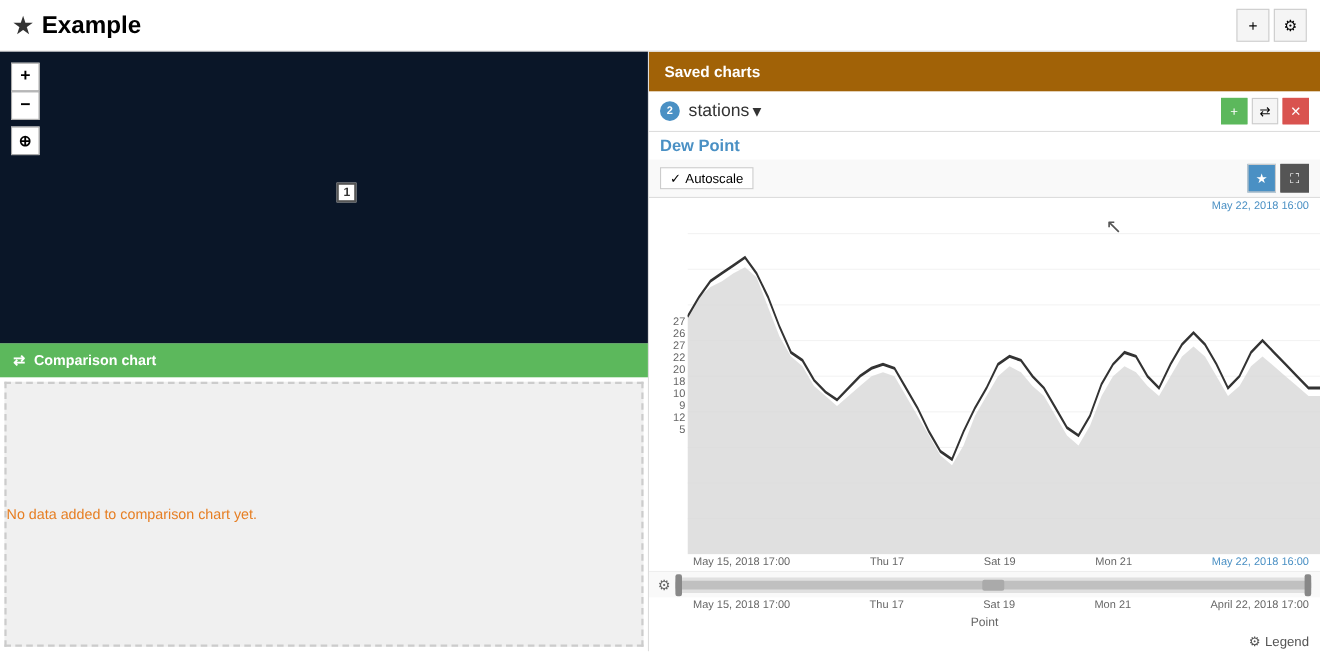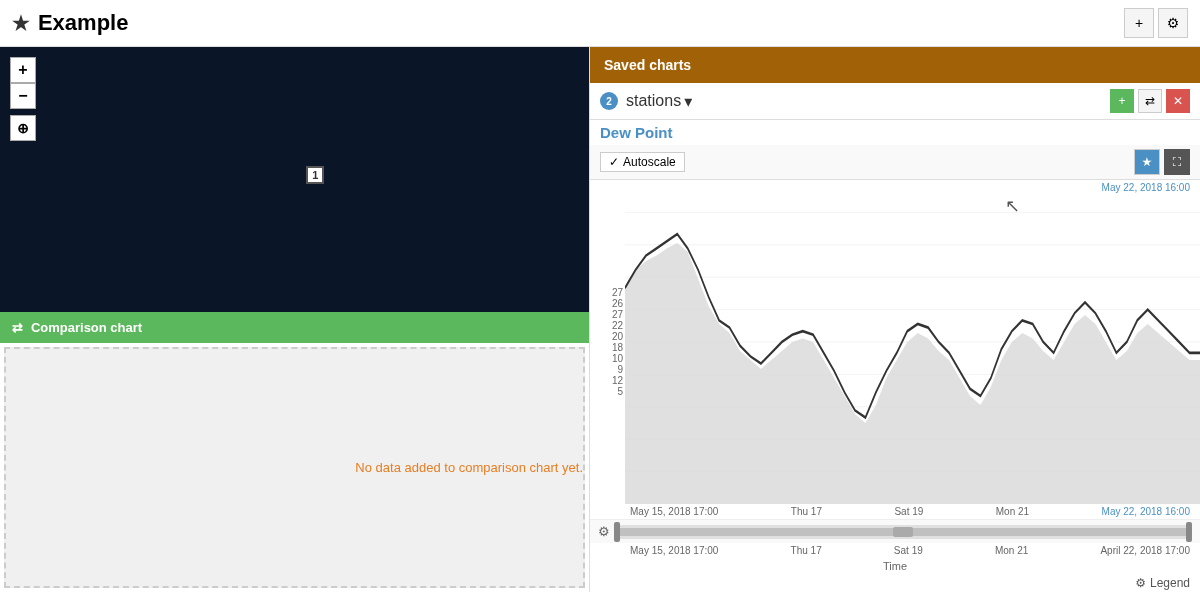--- a/index.html
+++ b/index.html
@@ -97,21 +97,21 @@
       font-weight: bold;
       font-size: 13px;
     }
     .comparison-body {
       flex: 1;
       background: #f0f0f0;
       border: 2px dashed #ccc;
       margin: 4px;
       display: flex;
       align-items: center;
-      justify-content: flex-end;
+      justify-content: flex-start;
     }
     .comparison-empty {
       color: #e67e22;
       font-size: 13px;
     }
 
     
     .right-panel {
       flex: 1;
       display: flex;
@@ -473,21 +473,21 @@
       </div>
 
       <div class="time-axis-labels">
         <span>May 15, 2018 17:00</span>
         <span>Thu 17</span>
         <span>Sat 19</span>
         <span>Mon 21</span>
         <span>April 22, 2018 17:00</span>
       </div>
 
-      <div class="time-label-center">Time</div>
+      <div class="time-label-center">Point</div>
 
       <div class="legend-row">
         <button class="legend-btn">
           <span>⚙</span>
           <span>Legend</span>
         </button>
       </div>
 
     </div>
   </div>

